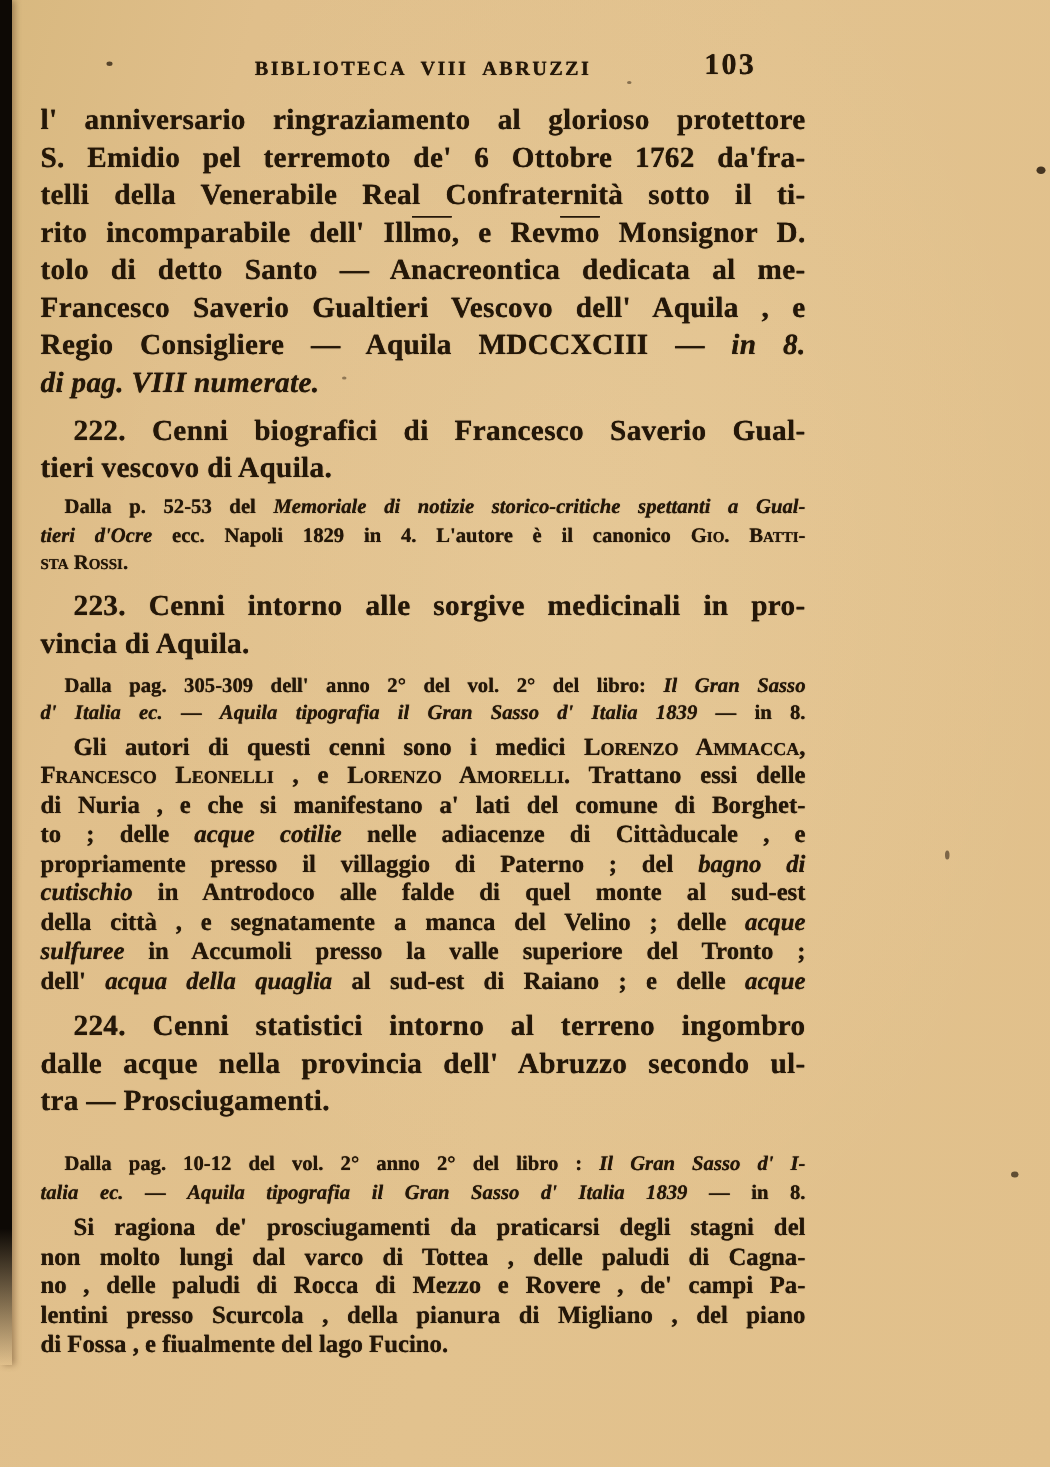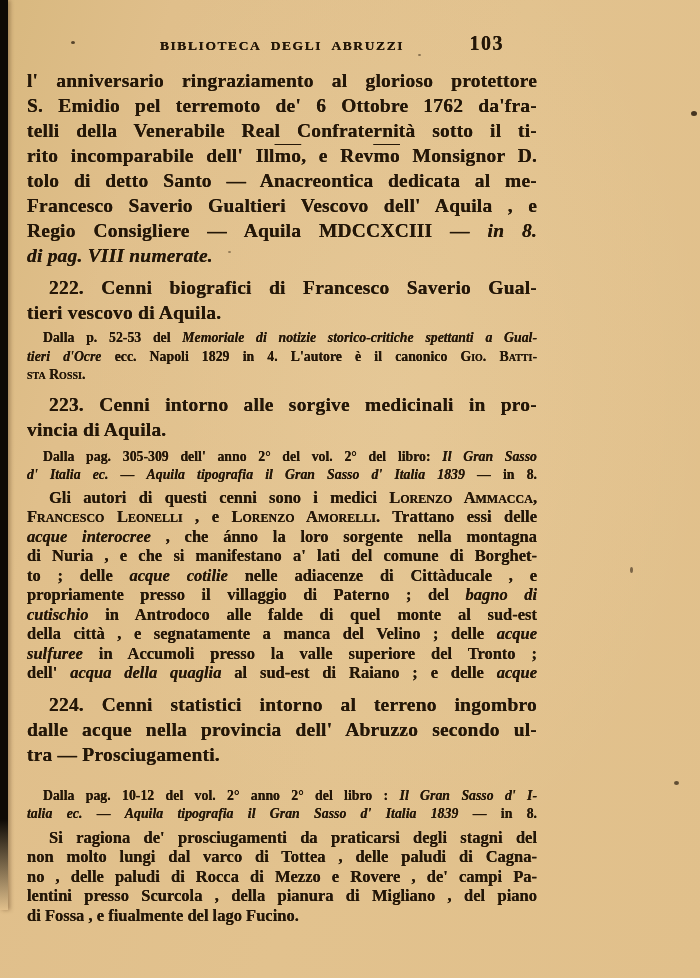--- a/index.html
+++ b/index.html
@@ -79,21 +79,21 @@
   }
 </style>
 </head>
 <body>
 
 <div class="page" data-name="scanned-book-page">
   <div class="scan-strip" data-name="scan-edge-artifact"></div>
 
   <div class="column" data-name="text-column">
     <div class="running-head" data-name="running-head">
-      <div class="title" data-name="running-head-title">BIBLIOTECA DEGLI ABRUZZI</div>
+      <div class="title" data-name="running-head-title">BIBLIOTECA VIII ABRUZZI</div>
       <div class="pagenum" data-name="page-number">103</div>
     </div>
 
     <div data-name="text-blocks">
         <div class="block body" data-name="text-block-para1">
           <div class="line" data-name="text-line"><span class="seg" data-name="text-segment">l' anniversario ringraziamento al glorioso protettore</span></div>
           <div class="line" data-name="text-line"><span class="seg" data-name="text-segment">S. Emidio pel terremoto de' 6 Ottobre 1762 da'fra-</span></div>
           <div class="line" data-name="text-line"><span class="seg" data-name="text-segment">telli della Venerabile Real Confraternità sotto il ti-</span></div>
           <div class="line" data-name="text-line"><span class="seg" data-name="text-segment">rito incomparabile dell' Ill</span><span class="seg-ov" data-name="text-segment">mo</span><span class="seg" data-name="text-segment">, e Rev</span><span class="seg-ov" data-name="text-segment">mo</span><span class="seg" data-name="text-segment"> Monsignor D.</span></div>
           <div class="line" data-name="text-line"><span class="seg" data-name="text-segment">tolo di detto Santo — Anacreontica dedicata al me-</span></div>
@@ -114,21 +114,20 @@
           <div class="line indent" data-name="text-line"><span class="seg" data-name="text-segment">223. Cenni intorno alle sorgive medicinali in pro-</span></div>
           <div class="line noj" data-name="text-line"><span class="seg" data-name="text-segment">vincia di Aquila.</span></div>
         </div>
         <div class="block note" data-name="text-block-note223">
           <div class="line indent" data-name="text-line"><span class="seg" data-name="text-segment">Dalla pag. 305-309 dell' anno 2° del vol. 2° del libro: </span><span class="seg-i" data-name="text-segment">Il Gran Sasso</span></div>
           <div class="line" data-name="text-line"><span class="seg-i" data-name="text-segment">d' Italia ec.</span><span class="seg" data-name="text-segment"> — </span><span class="seg-i" data-name="text-segment">Aquila tipografia il Gran Sasso d' Italia 1839</span><span class="seg" data-name="text-segment"> — in 8.</span></div>
         </div>
         <div class="block small" data-name="text-block-para223">
           <div class="line indent" data-name="text-line"><span class="seg" data-name="text-segment">Gli autori di questi cenni sono i medici </span><span class="seg-sc" data-name="text-segment">Lorenzo Ammacca</span><span class="seg" data-name="text-segment">,</span></div>
           <div class="line" data-name="text-line"><span class="seg-sc" data-name="text-segment">Francesco Leonelli</span><span class="seg" data-name="text-segment"> , e </span><span class="seg-sc" data-name="text-segment">Lorenzo Amorelli</span><span class="seg" data-name="text-segment">. Trattano essi delle</span></div>
-          <div class="line" data-name="text-line"><span class="seg-i" data-name="text-segment">acque interocree</span><span class="seg" data-name="text-segment"> , che ánno la loro sorgente nella montagna</span></div>
           <div class="line" data-name="text-line"><span class="seg" data-name="text-segment">di Nuria , e che si manifestano a' lati del comune di Borghet-</span></div>
           <div class="line" data-name="text-line"><span class="seg" data-name="text-segment">to ; delle </span><span class="seg-i" data-name="text-segment">acque cotilie</span><span class="seg" data-name="text-segment"> nelle adiacenze di Cittàducale , e</span></div>
           <div class="line" data-name="text-line"><span class="seg" data-name="text-segment">propriamente presso il villaggio di Paterno ; del </span><span class="seg-i" data-name="text-segment">bagno di</span></div>
           <div class="line" data-name="text-line"><span class="seg-i" data-name="text-segment">cutischio</span><span class="seg" data-name="text-segment"> in Antrodoco alle falde di quel monte al sud-est</span></div>
           <div class="line" data-name="text-line"><span class="seg" data-name="text-segment">della città , e segnatamente a manca del Velino ; delle </span><span class="seg-i" data-name="text-segment">acque</span></div>
           <div class="line" data-name="text-line"><span class="seg-i" data-name="text-segment">sulfuree</span><span class="seg" data-name="text-segment"> in Accumoli presso la valle superiore del Tronto ;</span></div>
           <div class="line" data-name="text-line"><span class="seg" data-name="text-segment">dell' </span><span class="seg-i" data-name="text-segment">acqua della quaglia</span><span class="seg" data-name="text-segment"> al sud-est di Raiano ; e delle </span><span class="seg-i" data-name="text-segment">acque</span></div>
         </div>
         <div class="block body" data-name="text-block-h224">
           <div class="line indent" data-name="text-line"><span class="seg" data-name="text-segment">224. Cenni statistici intorno al terreno ingombro</span></div>

